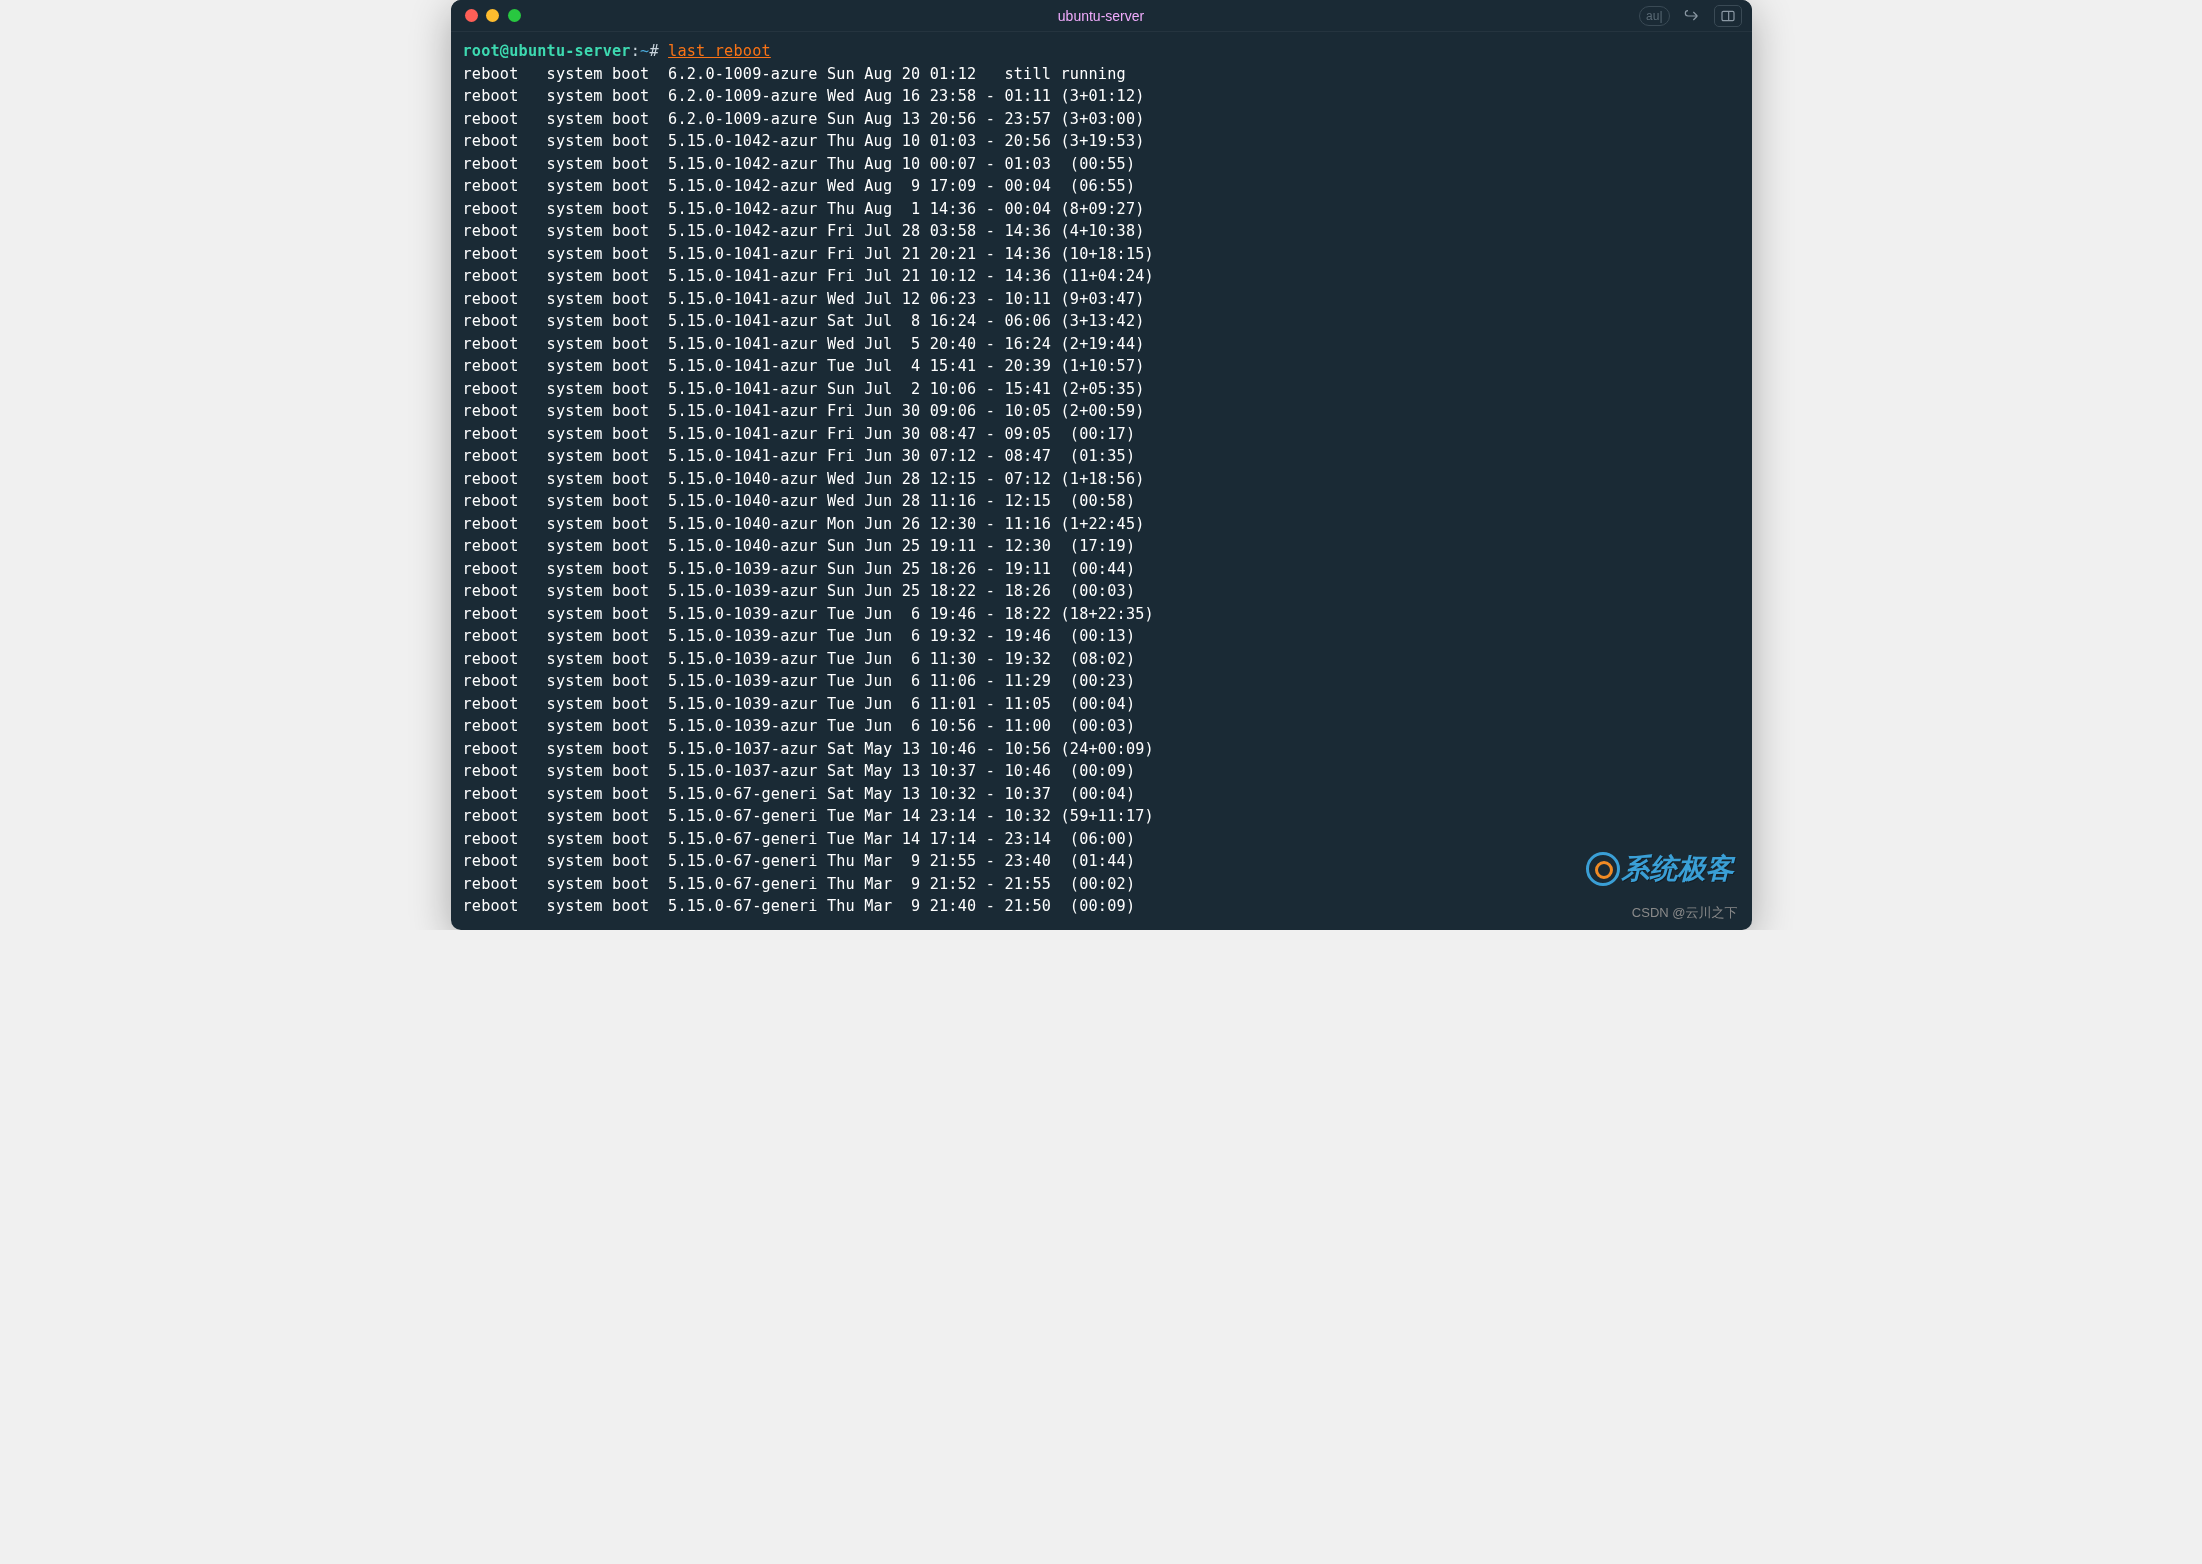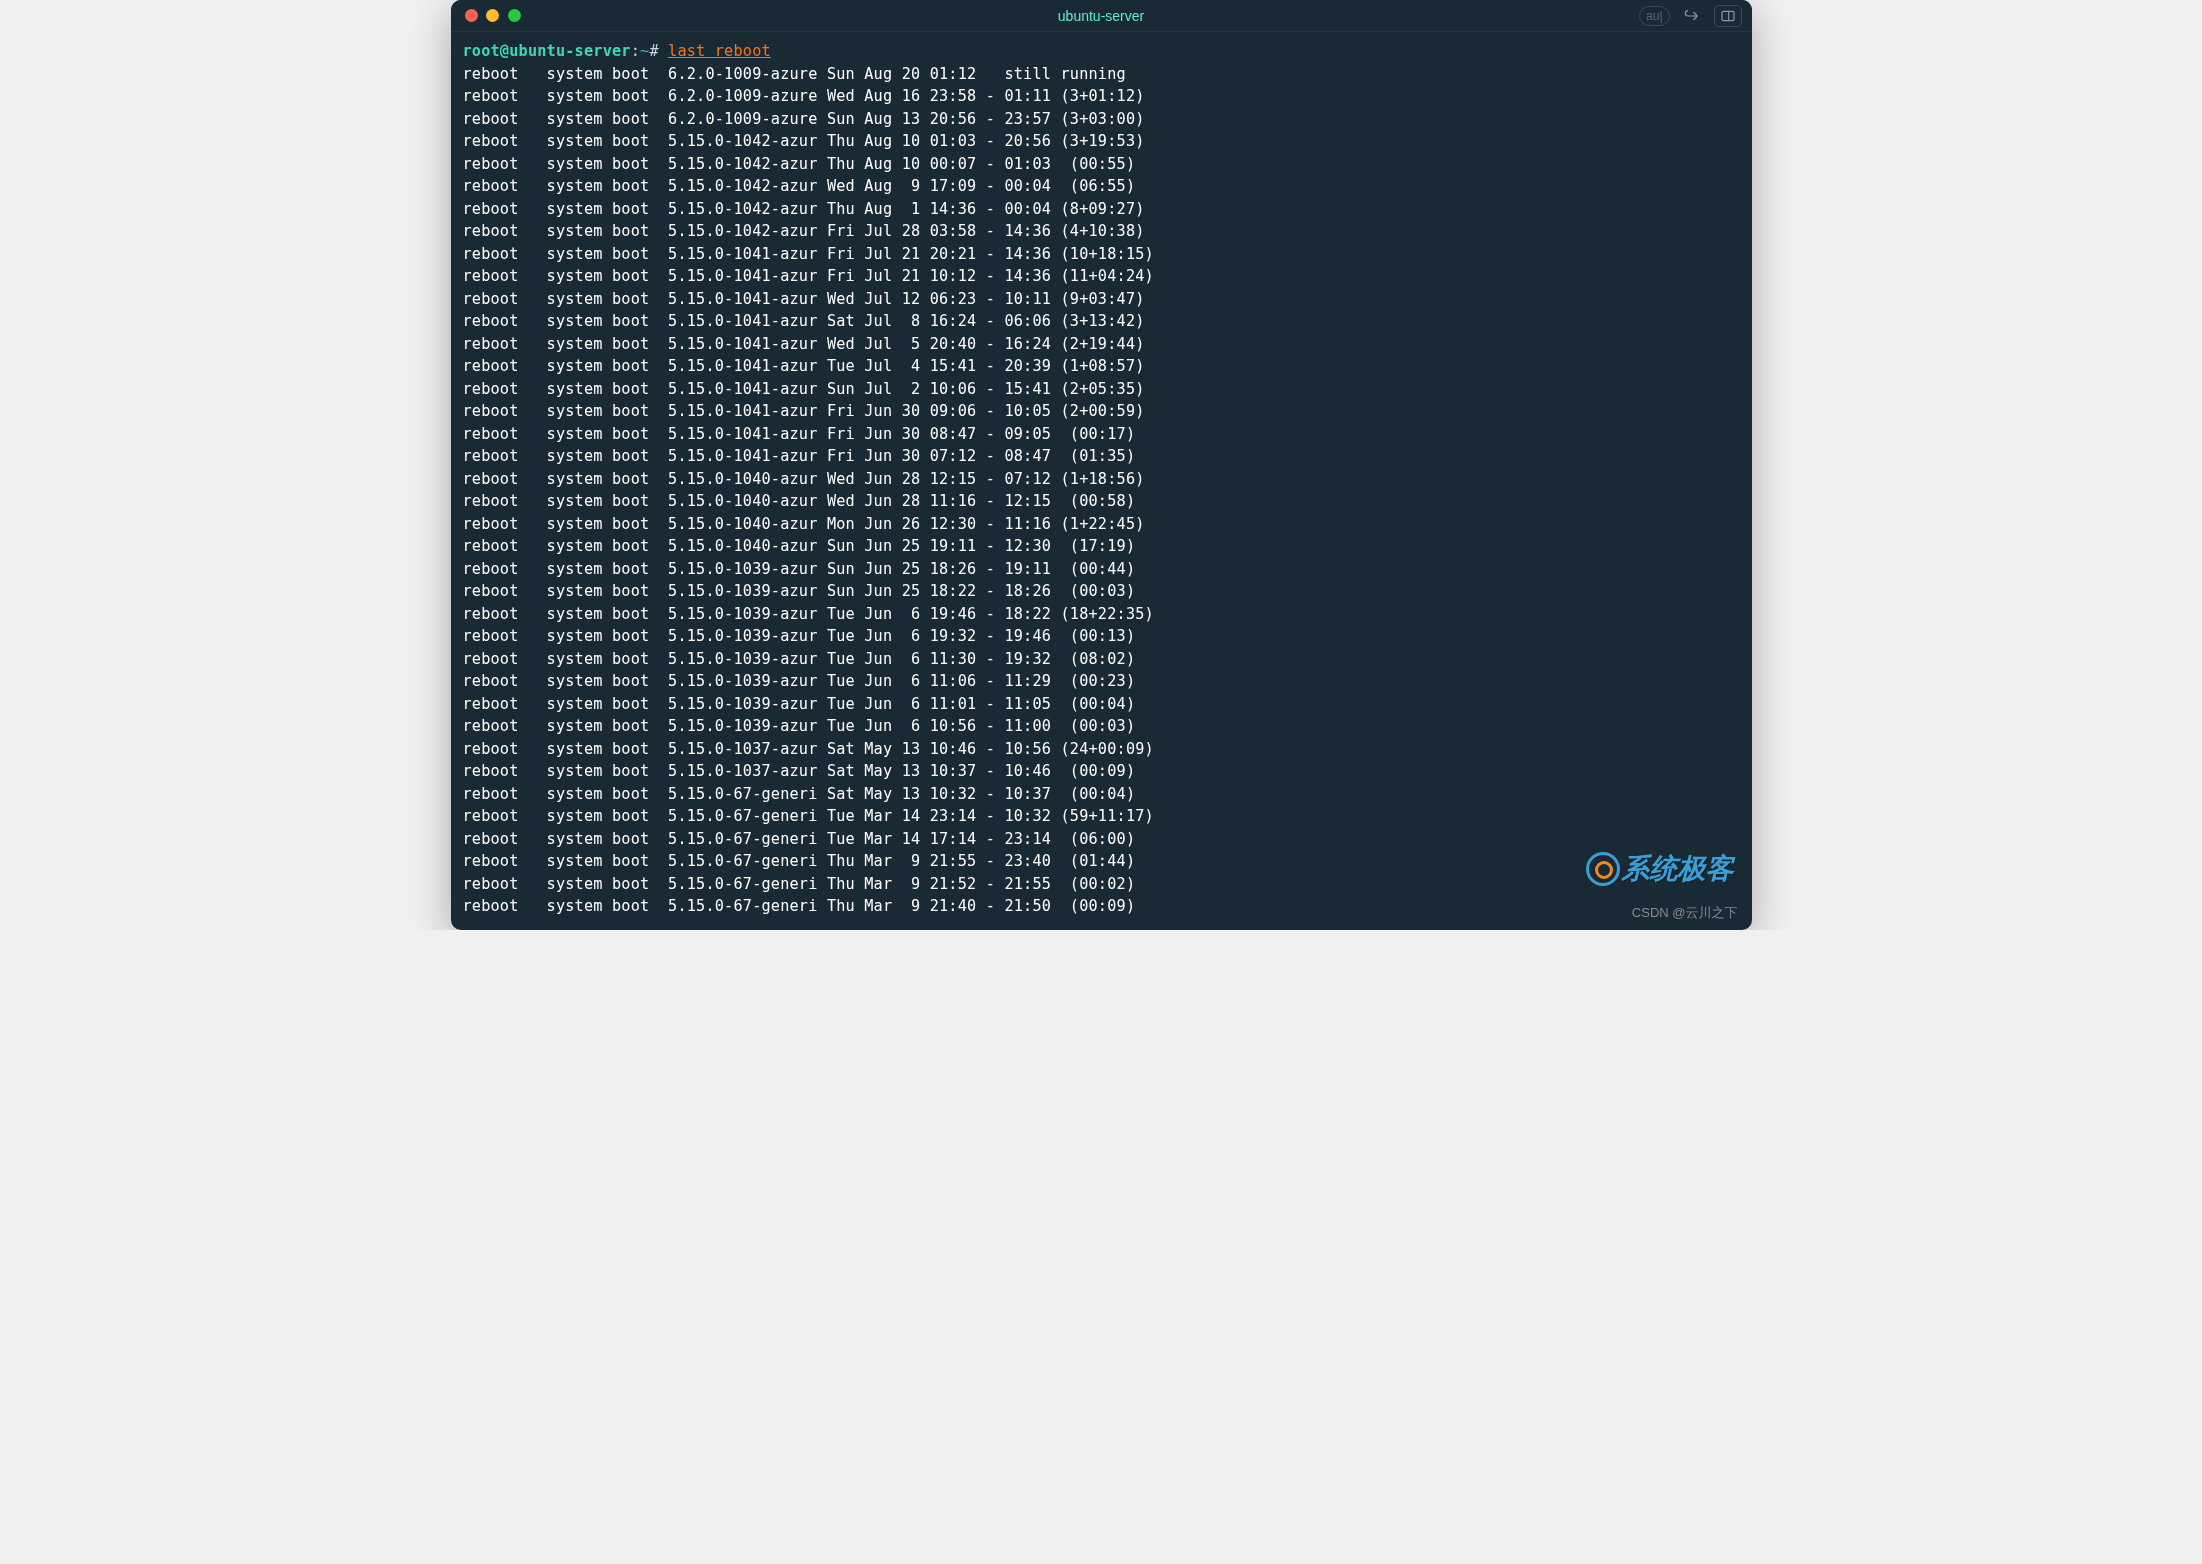--- a/index.html
+++ b/index.html
@@ -38,21 +38,21 @@
     height: 13px;
     border-radius: 50%;
   }
   .light.red { background: #ff5f57; }
   .light.yellow { background: #febc2e; }
   .light.green { background: #28c840; }
   .title {
     position: absolute;
     left: 50%;
     transform: translateX(-50%);
-    color: #5eead4;
+    color: #f0abfc;
     font-size: 14px;
     font-family: -apple-system, BlinkMacSystemFont, "Segoe UI", sans-serif;
   }
   .right-icons {
     position: absolute;
     right: 10px;
     display: flex;
     gap: 8px;
     align-items: center;
   }
@@ -168,21 +168,21 @@
 <span class="row">reboot   system boot  5.15.0-1042-azur Thu Aug 10 01:03 - 20:56 (3+19:53)</span>
 <span class="row">reboot   system boot  5.15.0-1042-azur Thu Aug 10 00:07 - 01:03  (00:55)</span>
 <span class="row">reboot   system boot  5.15.0-1042-azur Wed Aug  9 17:09 - 00:04  (06:55)</span>
 <span class="row">reboot   system boot  5.15.0-1042-azur Thu Aug  1 14:36 - 00:04 (8+09:27)</span>
 <span class="row">reboot   system boot  5.15.0-1042-azur Fri Jul 28 03:58 - 14:36 (4+10:38)</span>
 <span class="row">reboot   system boot  5.15.0-1041-azur Fri Jul 21 20:21 - 14:36 (10+18:15)</span>
 <span class="row">reboot   system boot  5.15.0-1041-azur Fri Jul 21 10:12 - 14:36 (11+04:24)</span>
 <span class="row">reboot   system boot  5.15.0-1041-azur Wed Jul 12 06:23 - 10:11 (9+03:47)</span>
 <span class="row">reboot   system boot  5.15.0-1041-azur Sat Jul  8 16:24 - 06:06 (3+13:42)</span>
 <span class="row">reboot   system boot  5.15.0-1041-azur Wed Jul  5 20:40 - 16:24 (2+19:44)</span>
-<span class="row">reboot   system boot  5.15.0-1041-azur Tue Jul  4 15:41 - 20:39 (1+08:57)</span>
+<span class="row">reboot   system boot  5.15.0-1041-azur Tue Jul  4 15:41 - 20:39 (1+10:57)</span>
 <span class="row">reboot   system boot  5.15.0-1041-azur Sun Jul  2 10:06 - 15:41 (2+05:35)</span>
 <span class="row">reboot   system boot  5.15.0-1041-azur Fri Jun 30 09:06 - 10:05 (2+00:59)</span>
 <span class="row">reboot   system boot  5.15.0-1041-azur Fri Jun 30 08:47 - 09:05  (00:17)</span>
 <span class="row">reboot   system boot  5.15.0-1041-azur Fri Jun 30 07:12 - 08:47  (01:35)</span>
 <span class="row">reboot   system boot  5.15.0-1040-azur Wed Jun 28 12:15 - 07:12 (1+18:56)</span>
 <span class="row">reboot   system boot  5.15.0-1040-azur Wed Jun 28 11:16 - 12:15  (00:58)</span>
 <span class="row">reboot   system boot  5.15.0-1040-azur Mon Jun 26 12:30 - 11:16 (1+22:45)</span>
 <span class="row">reboot   system boot  5.15.0-1040-azur Sun Jun 25 19:11 - 12:30  (17:19)</span>
 <span class="row">reboot   system boot  5.15.0-1039-azur Sun Jun 25 18:26 - 19:11  (00:44)</span>
 <span class="row">reboot   system boot  5.15.0-1039-azur Sun Jun 25 18:22 - 18:26  (00:03)</span>

